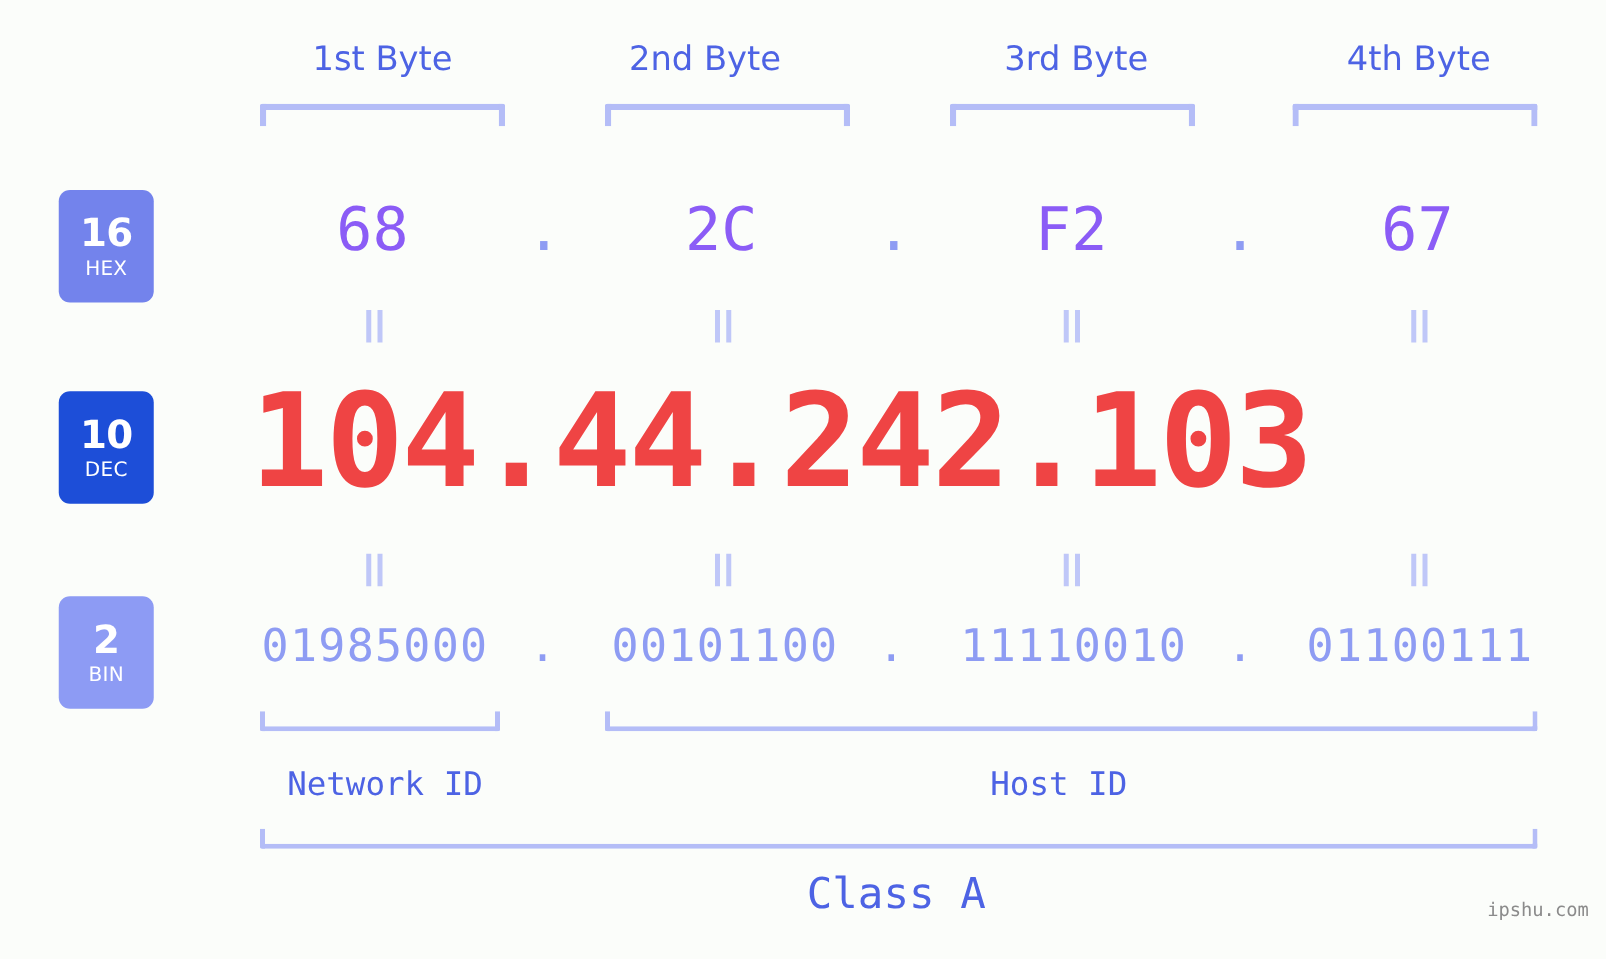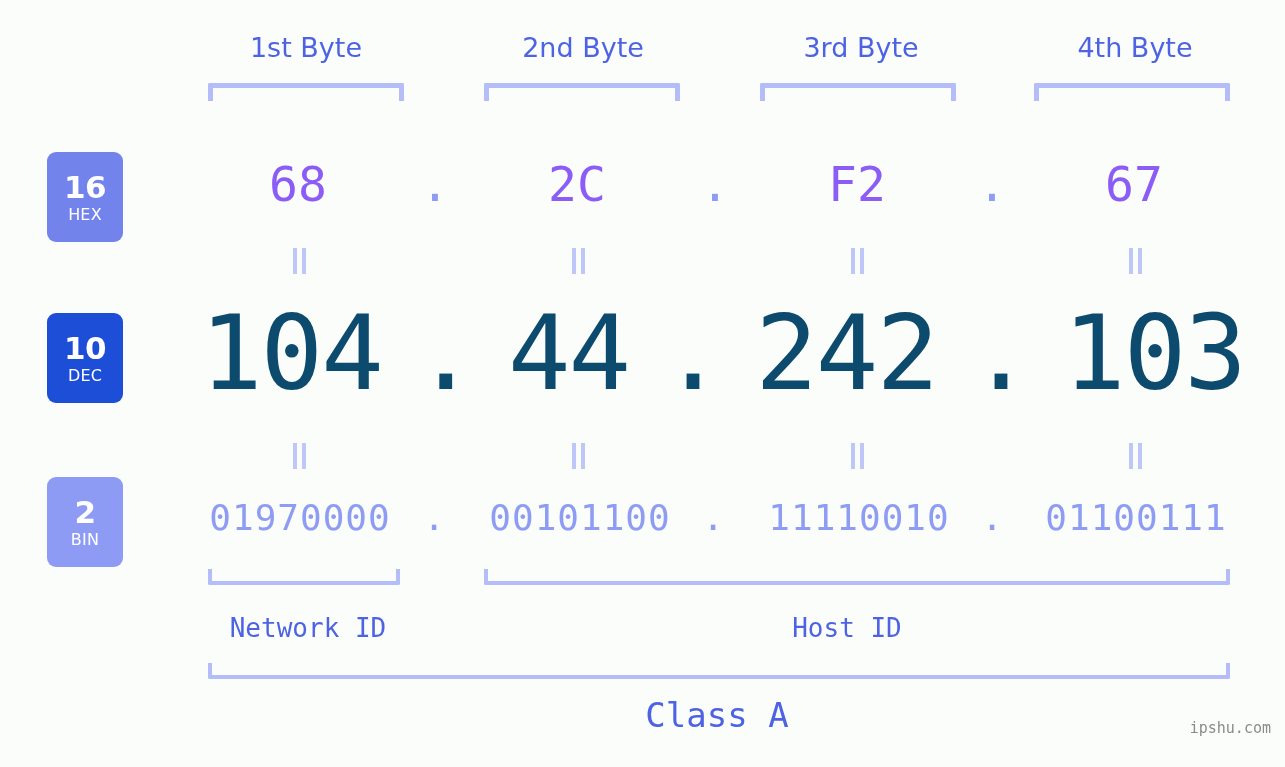--- a/index.html
+++ b/index.html
@@ -126,25 +126,24 @@
 
   
   #dec-row {
     position: absolute;
     top: 300px;
     left: 200px;
     width: 1045px;
     height: 105px;
     display: flex;
     align-items: center;
-    justify-content: space-between;
     font-family: "DejaVu Sans Mono", monospace;
     font-size: 104px;
-    font-weight: 400;
-    color: #0c4a6e;
+    font-weight: 700;
+    color: #ef4444;
     letter-spacing: -2px;
     white-space: nowrap;
   }
   #dec-row .dseg { text-align: center; }
   #dec-row .ddot { text-align: center; }
 
   
   .bin-val {
     position: absolute;
     top: 497px;
@@ -196,21 +195,21 @@
     color: #8b8b8b;
     white-space: nowrap;
   }
 </style>
 </head>
 <body>
 
 <div id="stage">
 
   <div class="byte-label" style="left:206px; width:200px;">1st Byte</div>
-  <div class="byte-label" style="left:483px; width:200px;">2nd Byte</div>
+  <div class="byte-label" style="left:464px; width:200px;">2nd Byte</div>
   <div class="byte-label" style="left:761px; width:200px;">3rd Byte</div>
   <div class="byte-label" style="left:1035px; width:200px;">4th Byte</div>
 
   <div class="bracket-down" style="left:208px; top:83px; width:196px;"></div>
   <div class="bracket-down" style="left:484px; top:83px; width:196px;"></div>
   <div class="bracket-down" style="left:760px; top:83px; width:196px;"></div>
   <div class="bracket-down" style="left:1034px; top:83px; width:196px;"></div>
 
   <div class="base-badge" id="badge-hex">
     <span class="num">16</span>
@@ -270,21 +269,21 @@
     </div>
   <div class="eq-mark" style="left:851px; top:443px;">
       <i class="a"></i>
       <i class="b"></i>
     </div>
   <div class="eq-mark" style="left:1129px; top:443px;">
       <i class="a"></i>
       <i class="b"></i>
     </div>
 
-  <div class="bin-val" style="left:200px; width:200px;">01970000</div>
+  <div class="bin-val" style="left:200px; width:200px;">01985000</div>
   <div class="bin-dot" style="left:403px; width:62px;">.</div>
   <div class="bin-val" style="left:480px; width:200px;">00101100</div>
   <div class="bin-dot" style="left:682px; width:62px;">.</div>
   <div class="bin-val" style="left:759px; width:200px;">11110010</div>
   <div class="bin-dot" style="left:961px; width:62px;">.</div>
   <div class="bin-val" style="left:1036px; width:200px;">01100111</div>
 
   <div class="bracket-up" style="left:208px; top:569px; width:192px;"></div>
   <div class="bracket-up" style="left:484px; top:569px; width:746px;"></div>
 

